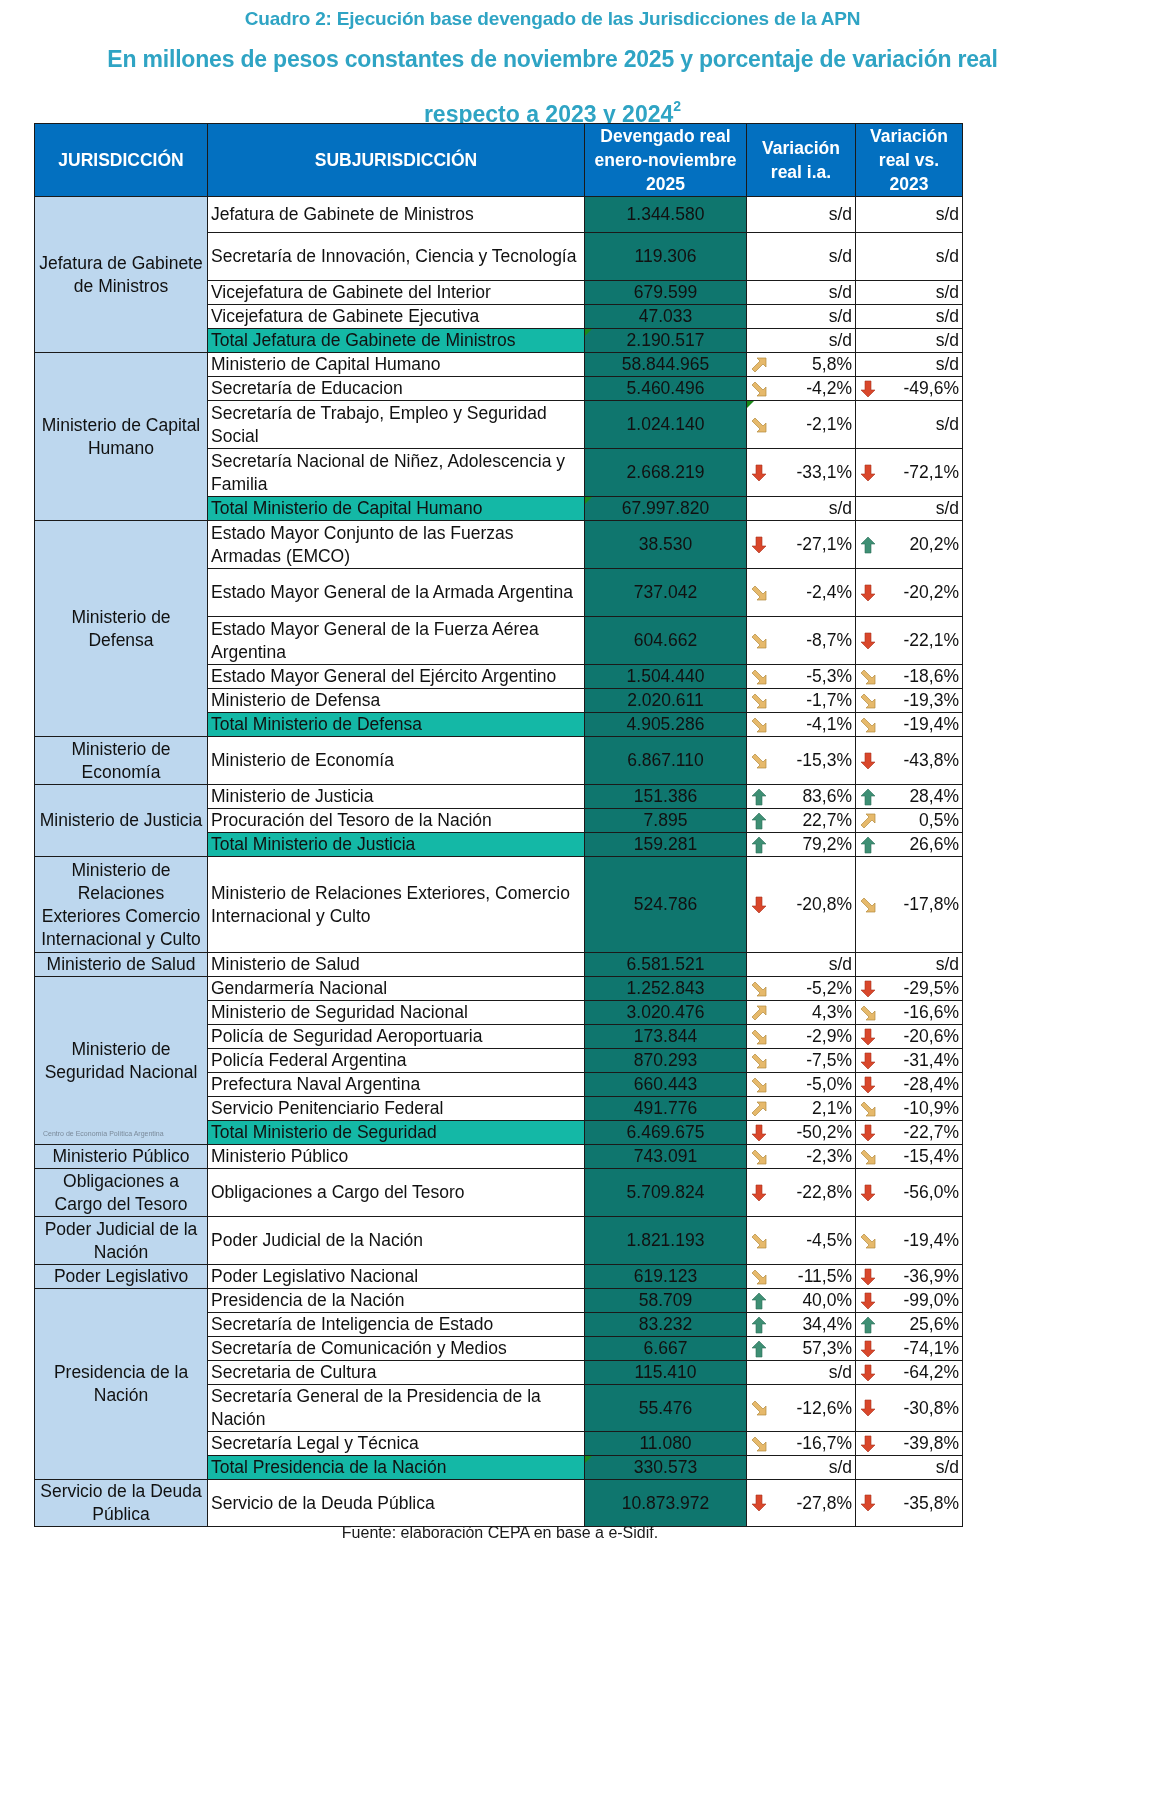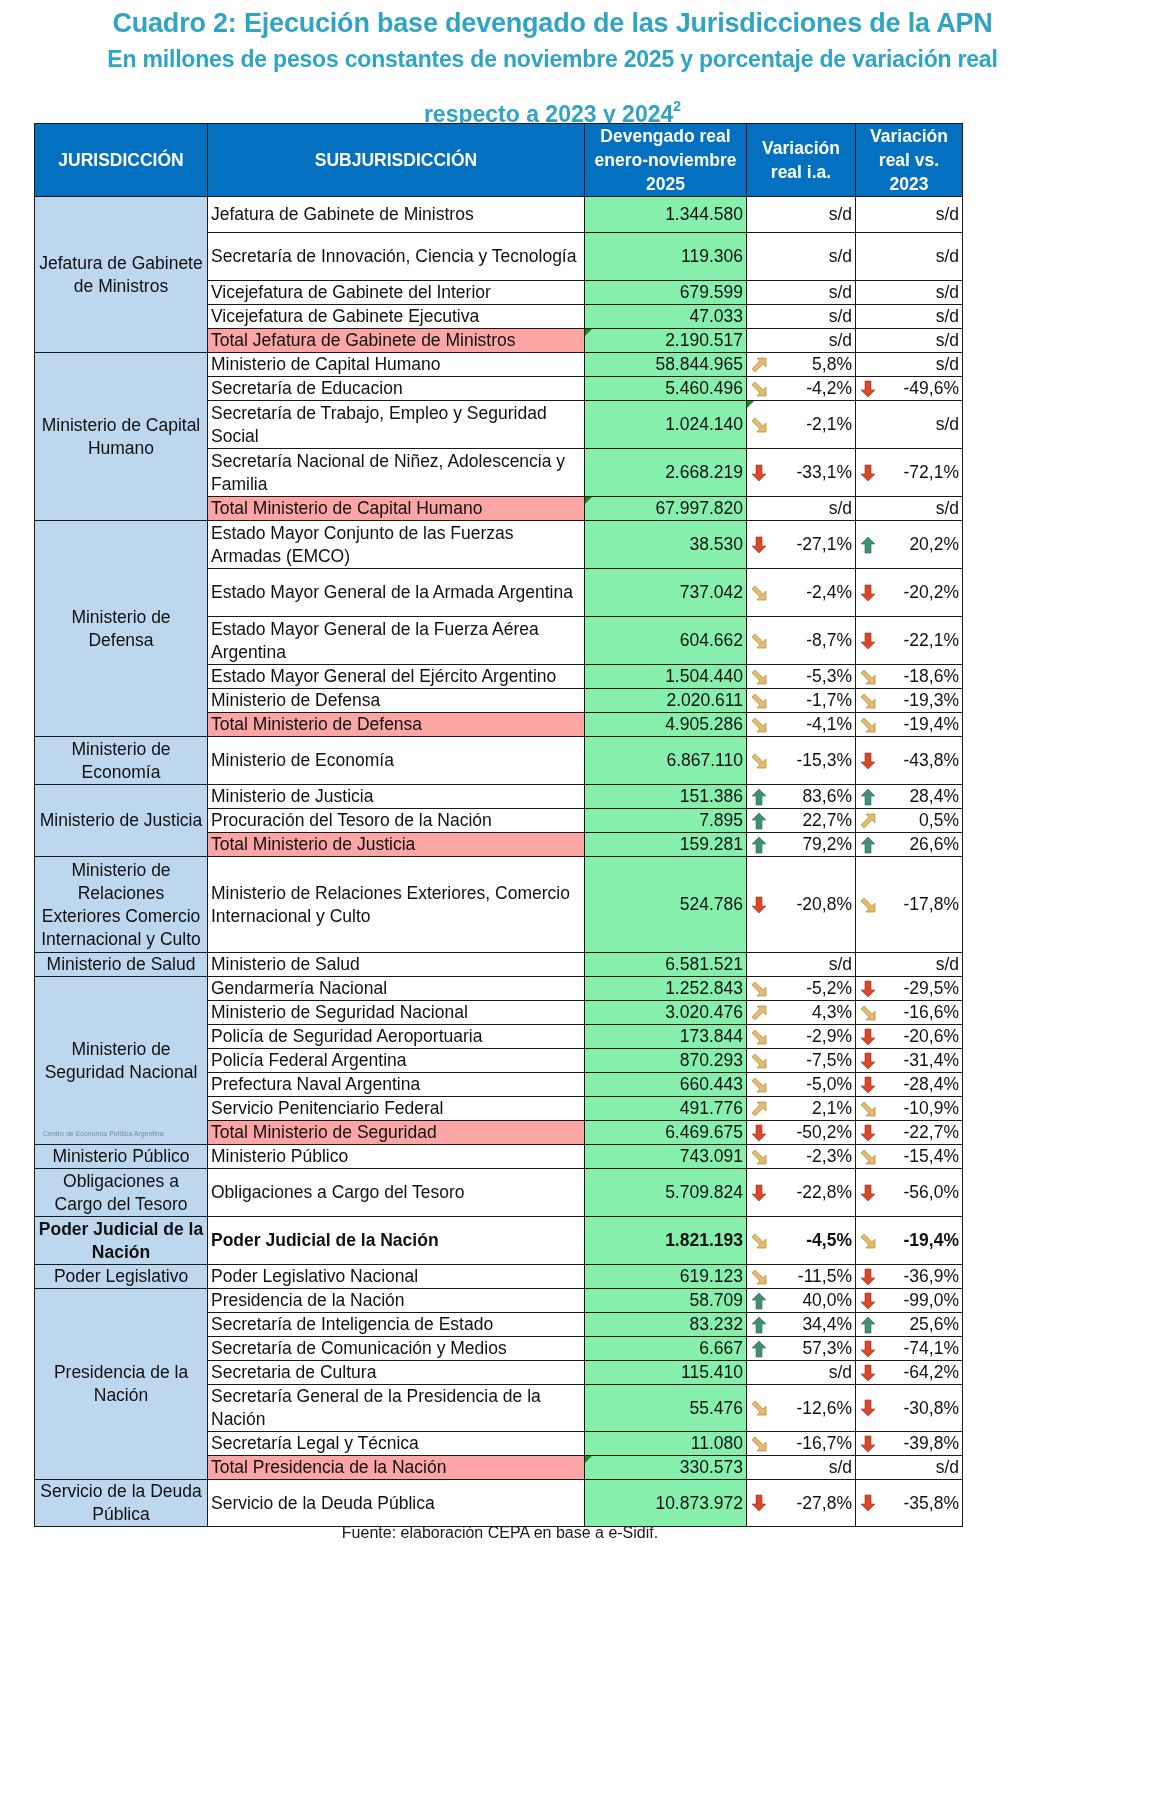--- a/index.html
+++ b/index.html
@@ -1,29 +1,29 @@
 <!DOCTYPE html>
 <html><head>
 <meta charset="utf-8">
 <style>
   html, body { margin:0; padding:0; background:#ffffff; }
   body { width:1175px; height:1798px; position:relative; font-family:"Liberation Sans", "DejaVu Sans", sans-serif; color:#111; overflow:hidden; }
   .title { position:absolute; left:0; width:1105px; text-align:center; color:#2fa4c4; font-weight:bold; font-family:"Liberation Sans", sans-serif; }
-  .t1 { top:8px; font-size:27px; letter-spacing:-0.2px; }
+  .t1 { top:8px; font-size:19px; letter-spacing:-0.2px; }
   .t2 { top:46px; font-size:23px; letter-spacing:-0.2px; }
   .t3 { top:100px; font-size:23px; }
   .t3 sup { font-size:14px; position:relative; top:-2px; }
 
   table.main { position:absolute; left:34px; top:123px; border-collapse:collapse; table-layout:fixed; width:928px; }
   table.main th, table.main td { border:1.5px solid #1a1a1a; padding:0 3px; font-size:17.5px; line-height:23px; overflow:hidden; }
   table.main th { background:#0370c0; color:#fff; font-weight:bold; text-align:center; font-size:17.5px; line-height:24px; height:70px; padding:0 2px; }
   td.jur { background:#bdd7ee; text-align:center; vertical-align:middle; position:relative; }
   td.sub { text-align:left; vertical-align:middle; background:#fff; }
-  td.sub.total { background:#fca5a5; }
-  td.num { text-align:right; vertical-align:middle; background:#86efac; position:relative; }
+  td.sub.total { background:#14b8a6; }
+  td.num { text-align:center; vertical-align:middle; background:#0f766e; position:relative; }
   td.var { text-align:right; vertical-align:middle; background:#fff; position:relative; padding-left:2px; }
   .ico { position:absolute; left:3px; top:50%; margin-top:-9px; width:18px; height:18px; }
   .ico svg { width:18px; height:18px; display:block; }
   .flag { position:absolute; left:0; top:0; width:0; height:0; border-top:7px solid #1a8a1a; border-right:7px solid transparent; }
   .watermark { position:absolute; left:8px; bottom:6px; font-size:7px; color:#7a8a9a; line-height:9px; white-space:nowrap; }
   .source { position:absolute; top:1524px; left:0; width:1000px; text-align:center; font-size:16px; color:#1a1a1a; }
 </style>
 </head>
 <body>
 
@@ -422,21 +422,21 @@
             <svg viewBox="0 0 18 18">
               <path d="M9 17 L16 10 L12 10 L12 1 L6 1 L6 10 L2 10 Z" fill="#d9472b" stroke="#a8331d" stroke-width="0.6"></path>
             </svg>
           </span><span>-22,8%</span></td>
         <td class="var"><span class="ico">
             <svg viewBox="0 0 18 18">
               <path d="M9 17 L16 10 L12 10 L12 1 L6 1 L6 10 L2 10 Z" fill="#d9472b" stroke="#a8331d" stroke-width="0.6"></path>
             </svg>
           </span><span>-56,0%</span></td>
       </tr>
-      <tr style="height: 48px; font-weight: bold;">
+      <tr style="height: 48px;">
         <td class="jur" rowspan="1"><span>Poder Judicial de la Nación</span></td>
         <td class="sub">Poder Judicial de la Nación</td>
         <td class="num"><span>1.821.193</span></td>
         <td class="var"><span class="ico">
             <svg viewBox="0 0 18 18">
               <path d="M16 16 L16 7 L13 10 L5 2 L2 5 L10 13 L7 16 Z" fill="#e6b96b" stroke="#b28a3e" stroke-width="0.7"></path>
             </svg>
           </span><span>-4,5%</span></td>
         <td class="var"><span class="ico">
             <svg viewBox="0 0 18 18">

